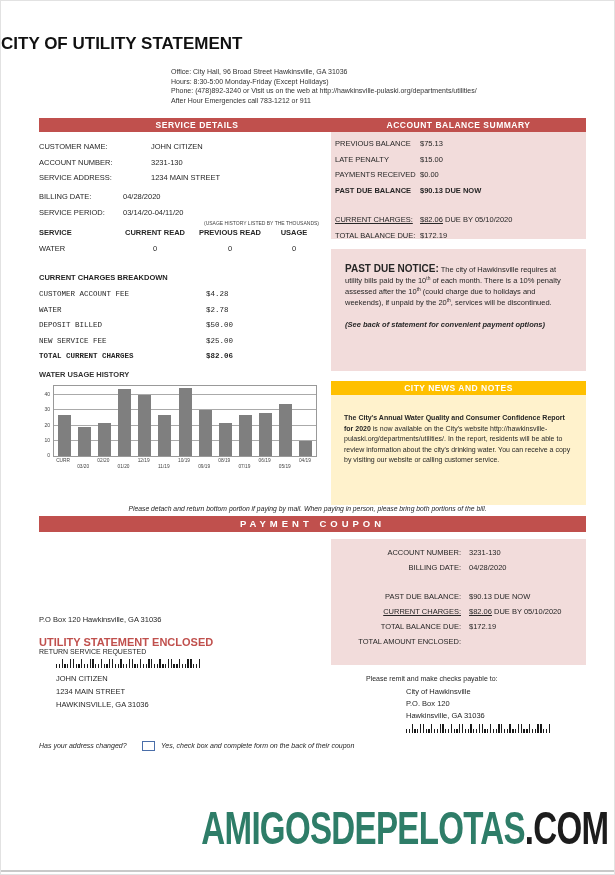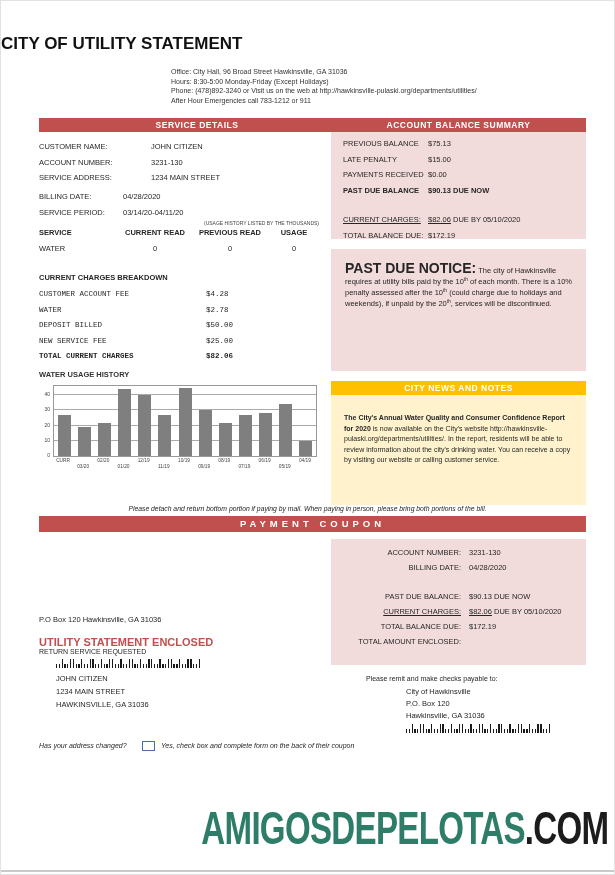--- a/index.html
+++ b/index.html
@@ -28,25 +28,25 @@
   .svc-row .k{width:112px;}
   .bil-row .k{width:84px;}
   .chg-row .k{width:167px;}
   .usage-head,.usage-row{display:flex;font-size:7.5px;}
   .usage-head{font-weight:bold;}
   .uc1{width:80px;text-align:left;}
   .uc2{width:72px;text-align:center;}
   .uc3{width:78px;text-align:center;}
   .uc4{width:50px;text-align:center;}
   
-  .sum-row{padding-left:12px;}
+  .sum-row{padding-left:4px;}
   .sum-row .k{width:85px;}
   
   .notice{font-size:7.5px;line-height:11px;color:#262626;}
-  .notice .lead{font-size:14px;font-weight:bold;}
+  .notice .lead{font-size:10px;font-weight:bold;}
   .news{font-size:7px;line-height:10.6px;color:#262626;}
   
   .chart{width:280px;height:96px;}
   .plot{position:absolute;left:14px;top:4px;width:262px;height:70px;
         border:1px solid #999;background:#fff;}
   .gridline{position:absolute;left:0;width:100%;height:1px;background:#aaa;}
   .cbar{position:absolute;bottom:0;background:var(--bar-gray);}
   .ytick{position:absolute;right:2px;font-size:5px;color:#444;width:11px;text-align:right;}
   .xtick{position:absolute;font-size:4.8px;color:#444;width:30px;text-align:center;}
   
@@ -219,20 +219,21 @@
       <span class="v"><span class="ul">$82.06</span><span> DUE BY 05/10/2020</span></span>
     </div>
     <div class="kv sum-row">
       <span class="k">TOTAL BALANCE DUE:</span>
       <span class="v">$172.19</span>
     </div>
   </div>
 
   <div class="abs pinkbox" style="left:330px;top:248px;width:255px;height:122px;padding:14px 14px 0 14px;box-sizing:border-box;">
     <div class="notice"><span class="lead">PAST DUE NOTICE:</span><span><span> The city of Hawkinsville requires at utility bills paid by the 10</span><sup>th</sup><span> of each month. There is a 10% penalty assessed after the 10</span><sup>th</sup><span> (could charge due to holidays and weekends), if unpaid by the 20</span><sup>th</sup><span>, services will be discontinued.</span></span></div>
+    <div class="notice bold italic" style="margin-top:11px;">(See back of statement for convenient payment options)</div>
   </div>
 
   <div class="abs bar gold" style="left:330px;top:380px;width:255px;">CITY NEWS AND NOTES</div>
   <div class="abs yellowbox" style="left:330px;top:394px;width:255px;height:110px;padding:18px 13px 0 13px;box-sizing:border-box;">
     <div class="news"><span style="font-weight: bold;">The City's Annual Water Quality and Consumer Confidence Report for 2020</span><span> is now available on the City's website http://hawkinsville-pulaski.org/departments/utilities/. In the report, residents will be able to review information about the city's drinking water. You can receive a copy by visiting our website or calling customer service.</span></div>
   </div>
 
   <div class="abs detach" style="top:504px;">Please detach and return bottom portion if paying by mail. When paying in person, please bring both portions of the bill.</div>
   <div class="abs bar coupon-bar" style="left:38px;top:515px;width:547px;">PAYMENT COUPON</div>
 

